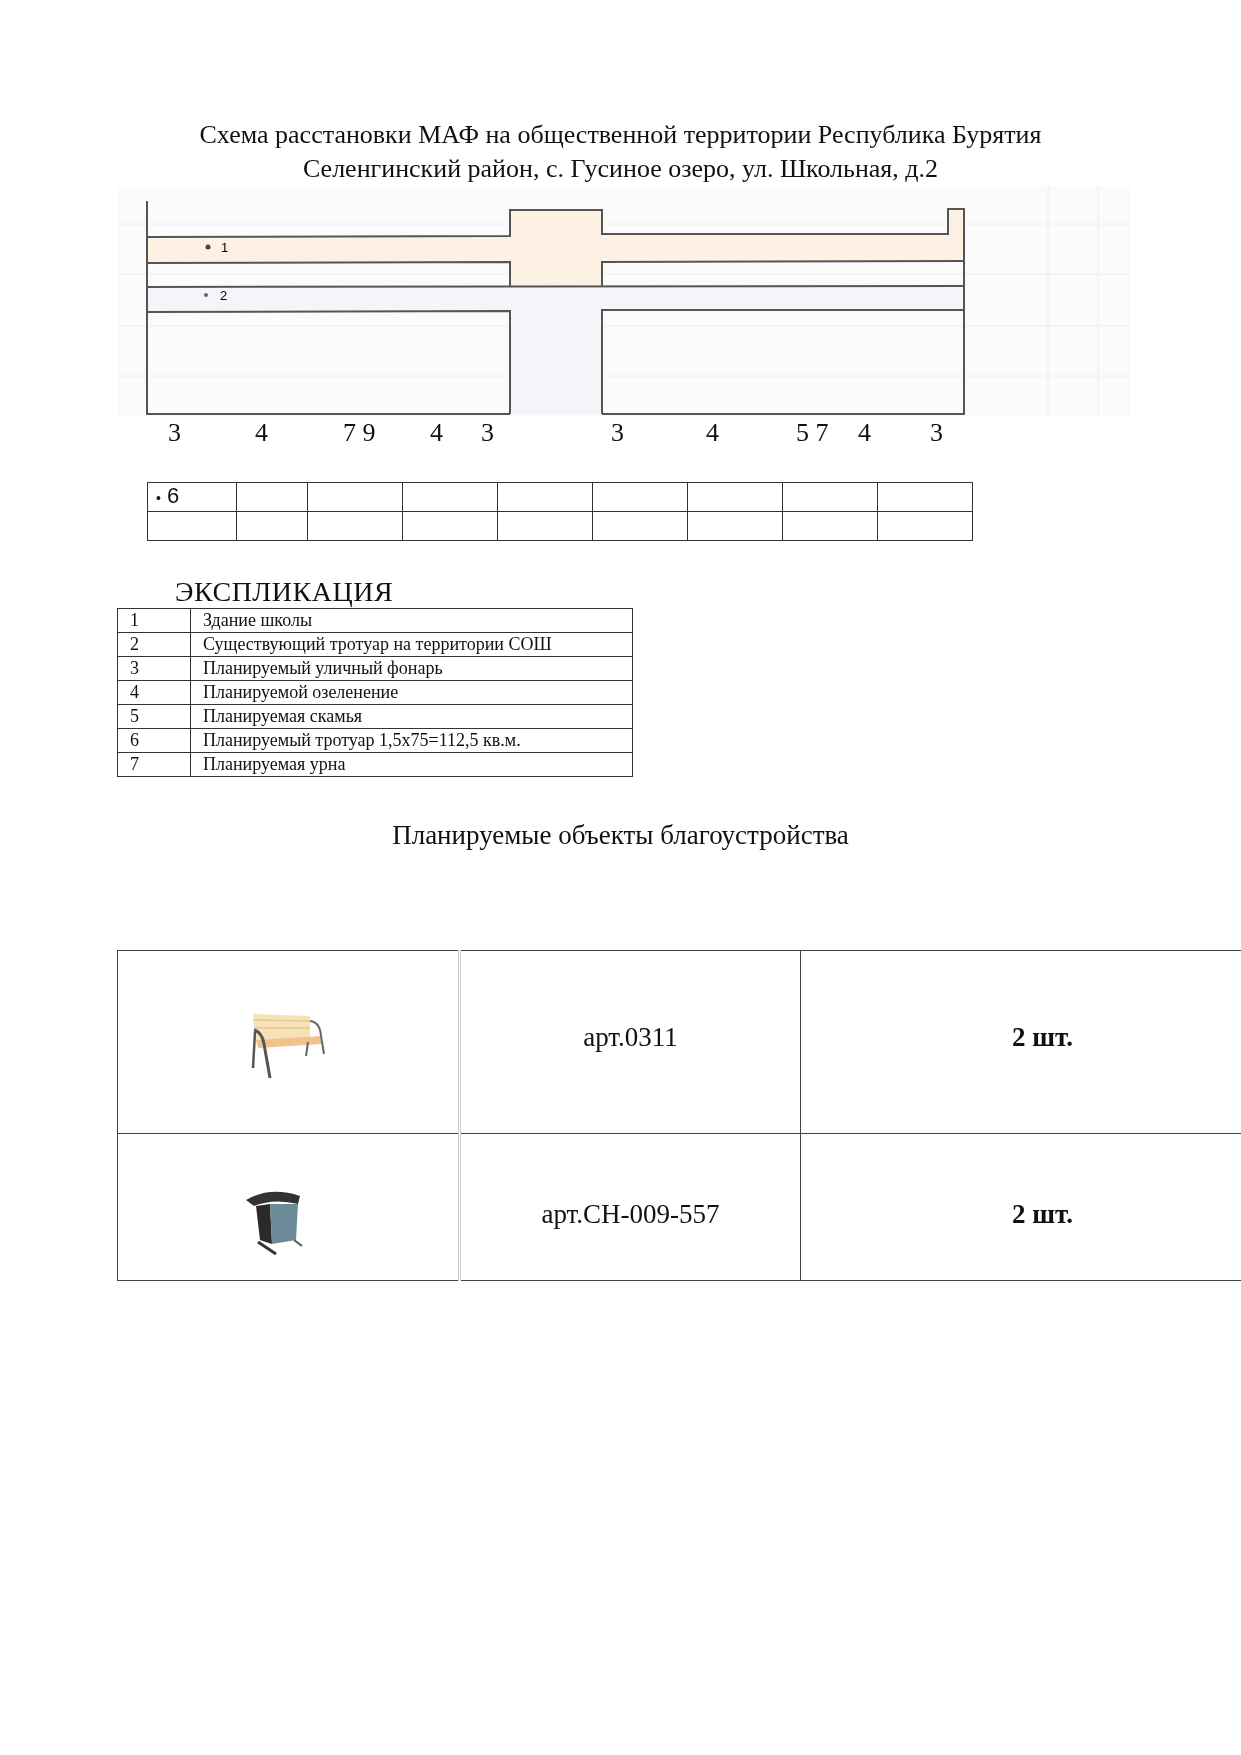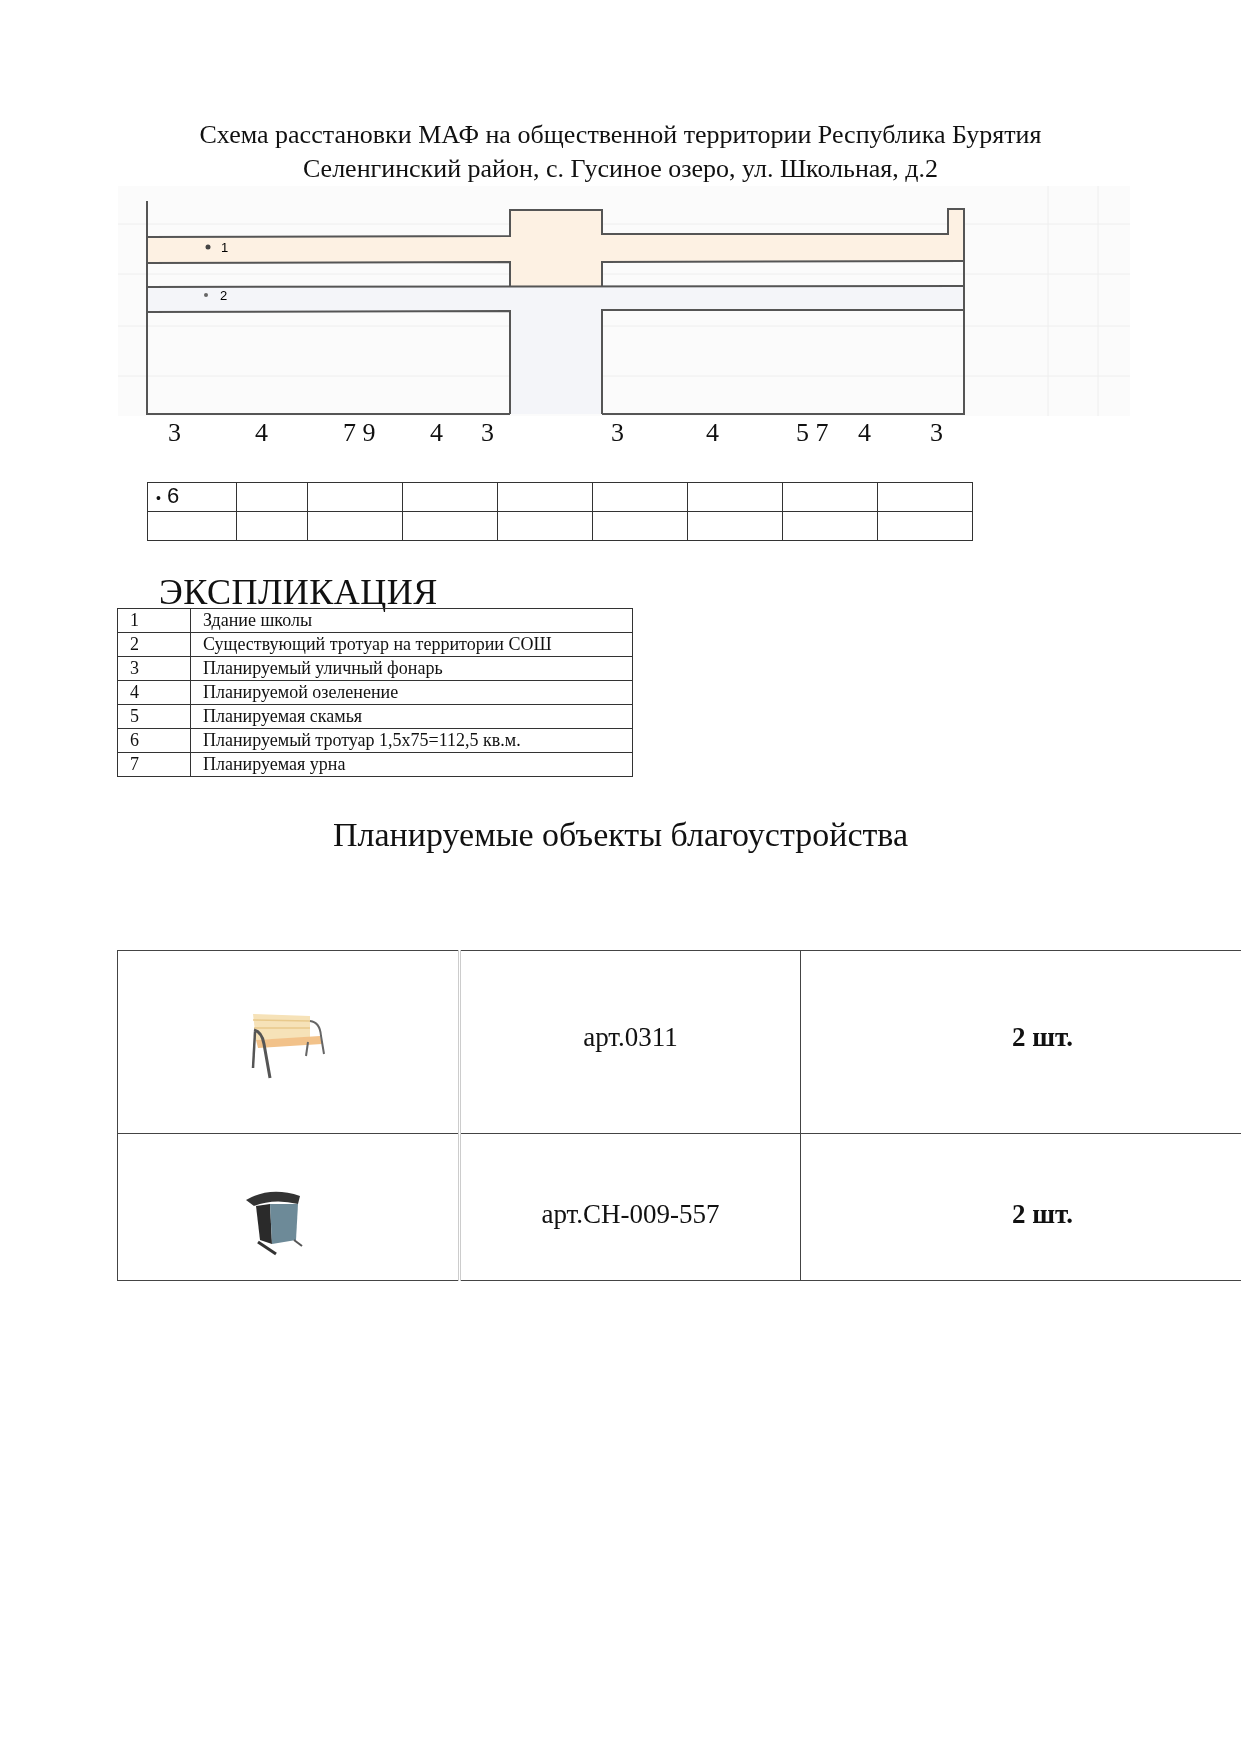--- a/index.html
+++ b/index.html
@@ -14,26 +14,26 @@
   .plan { left:118px; top:186px; width:1012px; height:230px; background:#fbfbfb; }
   .plan svg { position:absolute; left:0; top:0; }
   .plan-label { font-family:"Liberation Sans", sans-serif; font-size:13px; color:#444; }
 
   .numrow { top:416px; height:34px; font-size:26px; line-height:34px; }
   .num { position:absolute; top:0; }
 
   .grid { left:147px; top:482px; border-collapse:collapse; }
   .grid td { border:1px solid #333; height:28px; padding:0 0 0 8px; font-family:"Liberation Sans", sans-serif; font-size:22px; line-height:26px; vertical-align:middle; }
 
-  .expl-title { left:159px; top:576px; font-size:36px; line-height:32px; letter-spacing:0.5px; }
+  .expl-title { left:175px; top:576px; font-size:28px; line-height:32px; letter-spacing:0.5px; }
   .expl { left:117px; top:608px; border-collapse:collapse; width:516px; }
   .expl td { border:1px solid #333; font-size:18px; line-height:23px; height:23px; padding:0 0 0 12px; white-space:nowrap; }
   .expl td.n { width:60px; }
 
-  .objects-title { left:0; width:1241px; top:818px; text-align:center; font-size:34px; line-height:34px; }
+  .objects-title { left:0; width:1241px; top:818px; text-align:center; font-size:27px; line-height:34px; }
 
   .objects { left:117px; top:950px; border-collapse:collapse; width:1168px; }
   .objects td { border:1px solid #444; text-align:center; vertical-align:top; font-size:27px; line-height:32px; }
   .objects td.pic { width:340px; padding:0; position:relative; border-right:3px double #ccc; }
   .objects td.art { width:337px; padding-top:70px; }
   .objects td.qty { padding-top:70px;font-weight:bold; }
   .objects tr.r1 td { height:111px; }
   .objects tr.r2 td { height:77px; padding-top:64px; }
   .objects tr.r3 td { height:113px; padding-top:44px; }
   .objects tr.r2 td.pic, .objects tr.r3 td.pic, .objects tr.r1 td.pic { padding-top:0; }

